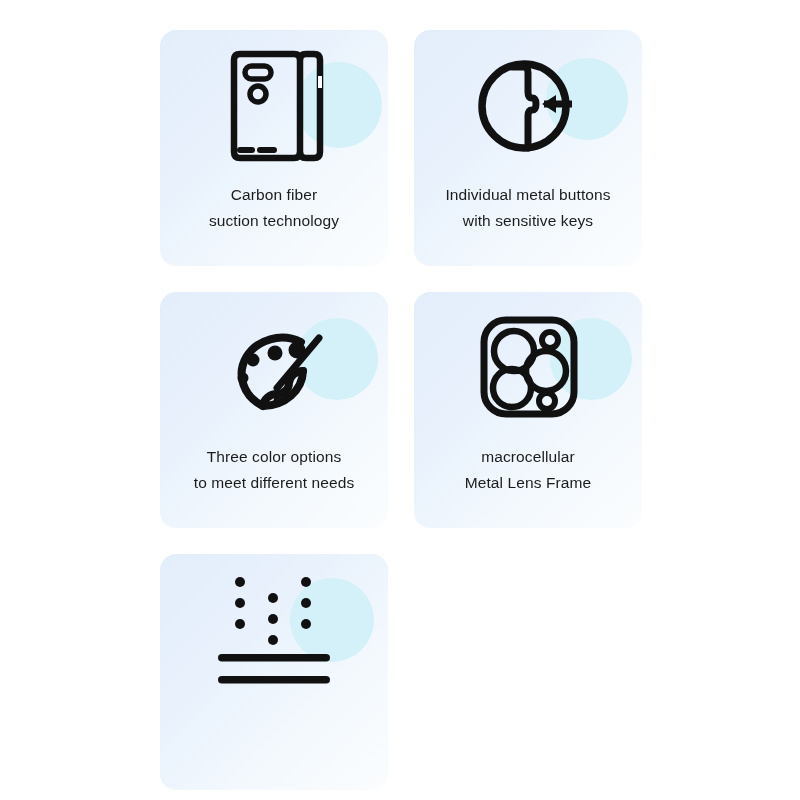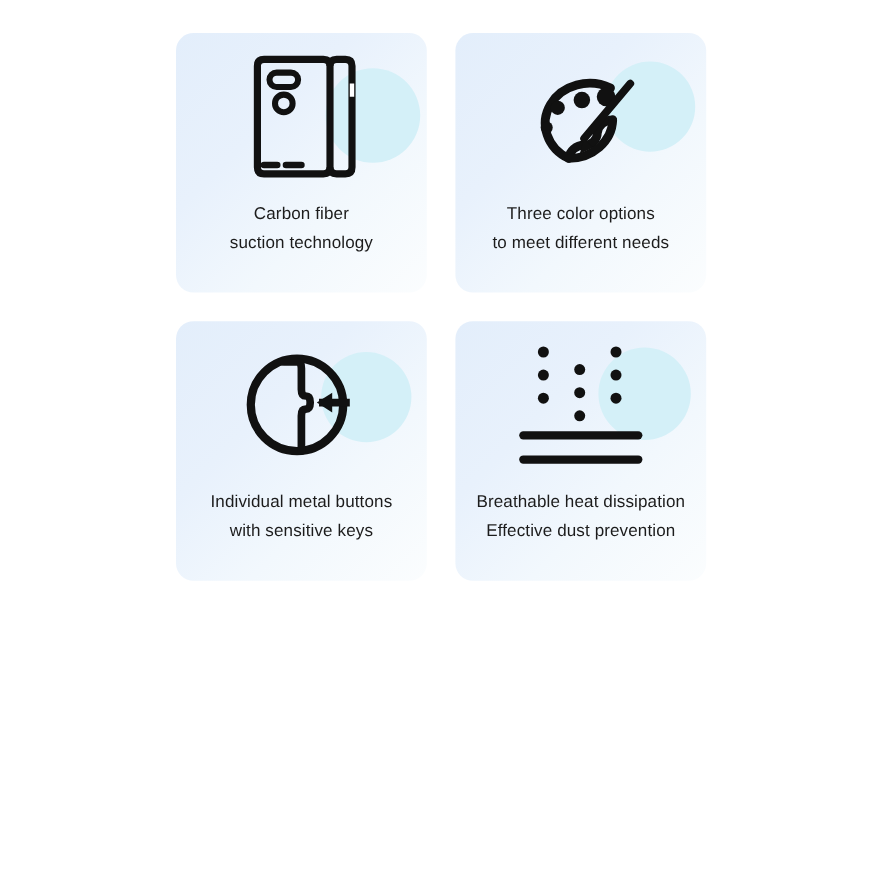--- a/index.html
+++ b/index.html
@@ -109,20 +109,39 @@
         <path d="M102 30 L102 42" stroke="#ffffff" stroke-width="4"></path>
       </svg>
     </div>
     <div class="card-caption">
       <span class="caption-line">Carbon fiber</span>
       <span class="caption-line">suction technology</span>
     </div>
   </div>
 
 
+  <div class="feature-card card-4">
+    <div class="card-blob"></div>
+    <div class="icon-area">
+      <svg width="108" height="104" viewBox="0 0 108 104" fill="none">
+        <circle cx="50" cy="52" r="42" stroke="#111111" stroke-width="7.5" fill="none"></circle>
+
+        <path d="M38 13 L50 13 Q54 13 54 19 L54 38 Q54 44 58 44 Q62 44 62 50 Q62 56 58 56 Q54 56 54 62 L54 94" stroke="#111111" stroke-width="7" fill="none" stroke-linejoin="round" stroke-linecap="round"></path>
+        <path d="M38 13 Q22 20 16 34" stroke="#ffffff" stroke-width="0" fill="none"></path>
+
+        <path d="M98 50 L70 50" stroke="#111111" stroke-width="7" stroke-linecap="butt"></path>
+        <path d="M68 50 L82 41 L82 59 Z" fill="#111111"></path>
+      </svg>
+    </div>
+    <div class="card-caption">
+      <span class="caption-line">Individual metal buttons</span>
+      <span class="caption-line">with sensitive keys</span>
+    </div>
+  </div>
+
   <div class="feature-card card-3">
     <div class="card-blob"></div>
     <div class="icon-area">
       <svg width="118" height="104" viewBox="0 0 118 104" fill="none">
 
         <path d="M86 26 A40 36 0 1 0 48 90 A14 13 0 0 1 62 78 A12 11 0 0 0 74 67 A14 13 0 0 1 88 55" stroke="#111111" stroke-width="8" fill="none" stroke-linecap="round" stroke-linejoin="round"></path>
 
         <path d="M48 90 A40 36 0 0 0 88 55" stroke="#111111" stroke-width="8" fill="none" stroke-linecap="round"></path>
 
         <circle cx="60" cy="37" r="7.5" fill="#111111"></circle>
@@ -134,39 +153,37 @@
 
         <path d="M62 72 L58 86 L70 80 Z" fill="#111111"></path>
       </svg>
     </div>
     <div class="card-caption">
       <span class="caption-line">Three color options</span>
       <span class="caption-line">to meet different needs</span>
     </div>
   </div>
 
-  <div class="feature-card card-4">
-    <div class="card-blob"></div>
-    <div class="icon-area">
-      <svg width="108" height="104" viewBox="0 0 108 104" fill="none">
-        <circle cx="50" cy="52" r="42" stroke="#111111" stroke-width="7.5" fill="none"></circle>
-
-        <path d="M38 13 L50 13 Q54 13 54 19 L54 38 Q54 44 58 44 Q62 44 62 50 Q62 56 58 56 Q54 56 54 62 L54 94" stroke="#111111" stroke-width="7" fill="none" stroke-linejoin="round" stroke-linecap="round"></path>
-        <path d="M38 13 Q22 20 16 34" stroke="#ffffff" stroke-width="0" fill="none"></path>
-
-        <path d="M98 50 L70 50" stroke="#111111" stroke-width="7" stroke-linecap="butt"></path>
-        <path d="M68 50 L82 41 L82 59 Z" fill="#111111"></path>
-      </svg>
-    </div>
-    <div class="card-caption">
-      <span class="caption-line">Individual metal buttons</span>
-      <span class="caption-line">with sensitive keys</span>
-    </div>
-  </div>
-
+  <div class="feature-card card-5">
+    <div class="card-blob"></div>
+    <div class="icon-area">
+      <svg width="112" height="110" viewBox="0 0 112 110" fill="none">
+        <rect x="12" y="7" width="90" height="94" rx="22" stroke="#111111" stroke-width="7" fill="none"></rect>
+        <circle cx="42" cy="38" r="20" stroke="#111111" stroke-width="6.5" fill="none"></circle>
+        <circle cx="40" cy="75" r="19" stroke="#111111" stroke-width="6.5" fill="none"></circle>
+        <circle cx="74" cy="58" r="20" stroke="#111111" stroke-width="6.5" fill="none"></circle>
+        <circle cx="78" cy="27" r="8" stroke="#111111" stroke-width="6" fill="none"></circle>
+        <circle cx="75" cy="88" r="8" stroke="#111111" stroke-width="6" fill="none"></circle>
+      </svg>
+    </div>
+    <div class="card-caption">
+      <span class="caption-line">macrocellular</span>
+      <span class="caption-line">Metal Lens Frame</span>
+    </div>
+  </div>
 
   <div class="feature-card card-6">
     <div class="card-blob"></div>
     <div class="icon-area">
       <svg width="120" height="112" viewBox="0 0 120 112" fill="none">
 
         <circle cx="26" cy="8" r="5" fill="#111111"></circle>
         <circle cx="26" cy="29" r="5" fill="#111111"></circle>
         <circle cx="26" cy="50" r="5" fill="#111111"></circle>
 
@@ -175,19 +192,15 @@
         <circle cx="59" cy="66" r="5" fill="#111111"></circle>
 
         <circle cx="92" cy="8" r="5" fill="#111111"></circle>
         <circle cx="92" cy="29" r="5" fill="#111111"></circle>
         <circle cx="92" cy="50" r="5" fill="#111111"></circle>
 
         <rect x="4" y="80" width="112" height="7.5" rx="3.75" fill="#111111"></rect>
         <rect x="4" y="102" width="112" height="7.5" rx="3.75" fill="#111111"></rect>
       </svg>
     </div>
-    <div class="card-caption">
-      <span class="caption-line">Breathable heat dissipation</span>
-      <span class="caption-line">Effective dust prevention</span>
-    </div>
   </div>
 
 </div>
 
 </body></html>

